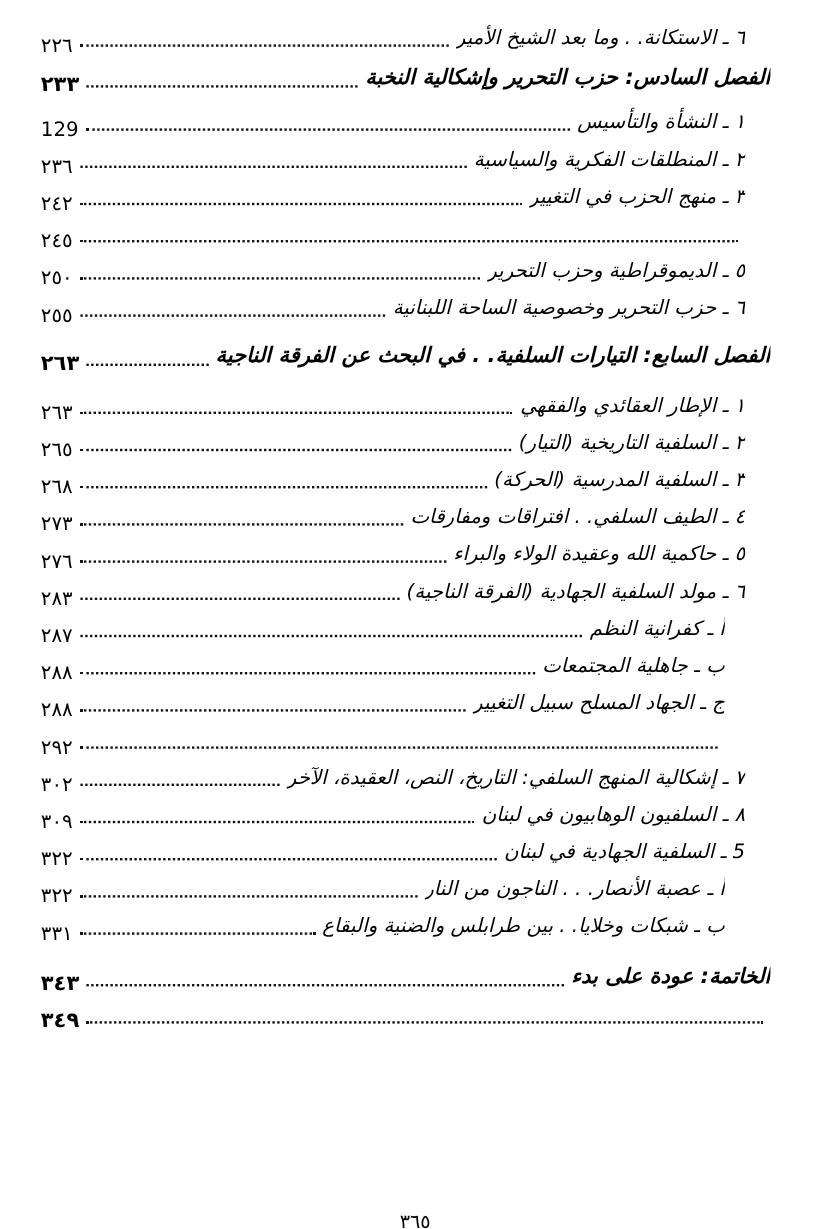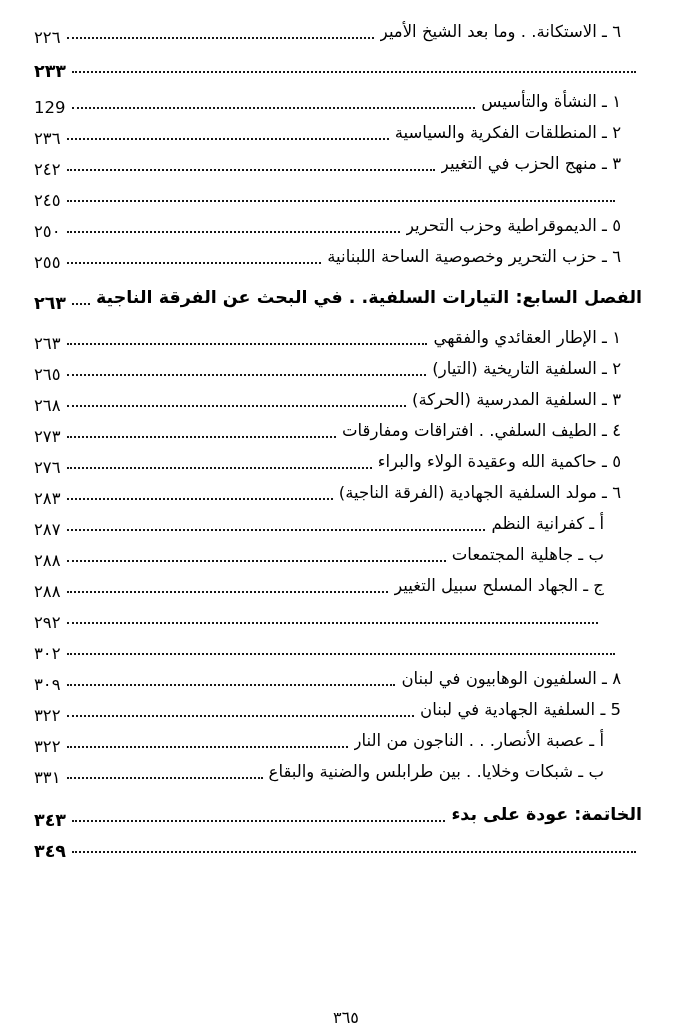--- a/index.html
+++ b/index.html
@@ -28,20 +28,21 @@
     display: flex;
     align-items: center;
     height: 31px;
     font-size: 16.5px;
     line-height: 31px;
     white-space: nowrap;
   }
   .row .title {
     flex: 0 1 auto;
     overflow: hidden;
+    font-style: italic;
   }
   .row .leader {
     flex: 1 1 auto;
     min-width: 10px;
     height: 0;
     border-bottom: 2px dotted #151515;
     margin: 0 6px;
     transform: translateY(6px);
   }
   .row .pagenum {
@@ -76,20 +77,21 @@
 <body>
 
 <div class="page">
   <div class="toc" id="toc">
       <div class="row item">
     <span class="title">٦ ـ الاستكانة. . وما بعد الشيخ الأمير</span>
     <span class="leader"></span>
     <span class="pagenum">٢٢٦</span>
   </div>
       <div class="row chapter">
+    <span class="title">الفصل السادس: حزب التحرير وإشكالية النخبة</span>
     <span class="leader"></span>
     <span class="pagenum">٢٣٣</span>
   </div>
       <div class="row item">
     <span class="title">١ ـ النشأة والتأسيس</span>
     <span class="leader"></span>
     <span class="pagenum">129</span>
   </div>
       <div class="row item">
     <span class="title">٢ ـ المنطلقات الفكرية والسياسية</span>
@@ -163,20 +165,21 @@
       <div class="row subitem">
     <span class="title">ج ـ الجهاد المسلح سبيل التغيير</span>
     <span class="leader"></span>
     <span class="pagenum">٢٨٨</span>
   </div>
       <div class="row subitem">
     <span class="leader"></span>
     <span class="pagenum">٢٩٢</span>
   </div>
       <div class="row item">
+    <span class="title">٧ ـ إشكالية المنهج السلفي: التاريخ، النص، العقيدة، الآخر</span>
     <span class="leader"></span>
     <span class="pagenum">٣٠٢</span>
   </div>
       <div class="row item">
     <span class="title">٨ ـ السلفيون الوهابيون في لبنان</span>
     <span class="leader"></span>
     <span class="pagenum">٣٠٩</span>
   </div>
       <div class="row item">
     <span class="title">5 ـ السلفية الجهادية في لبنان</span>

